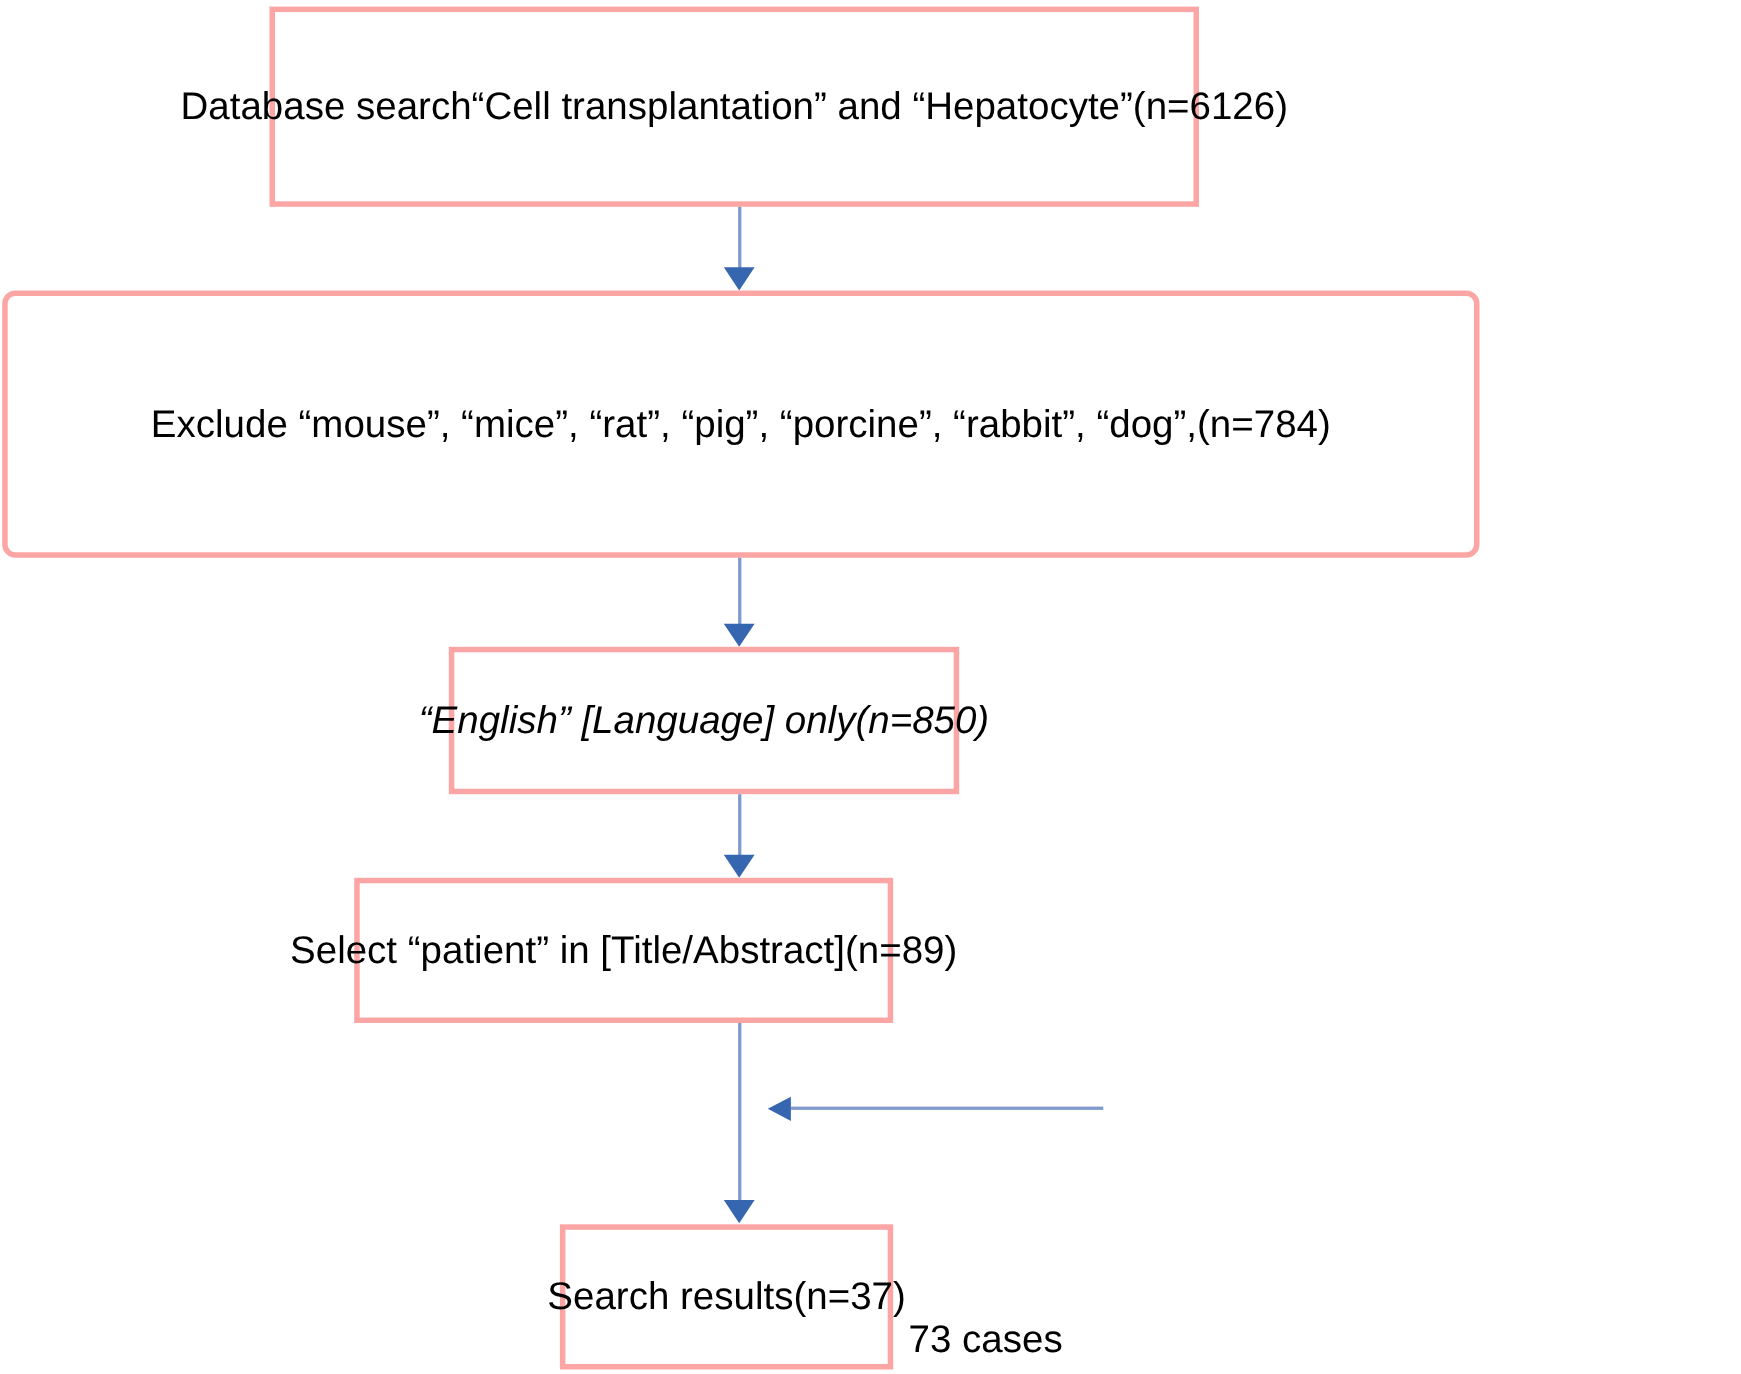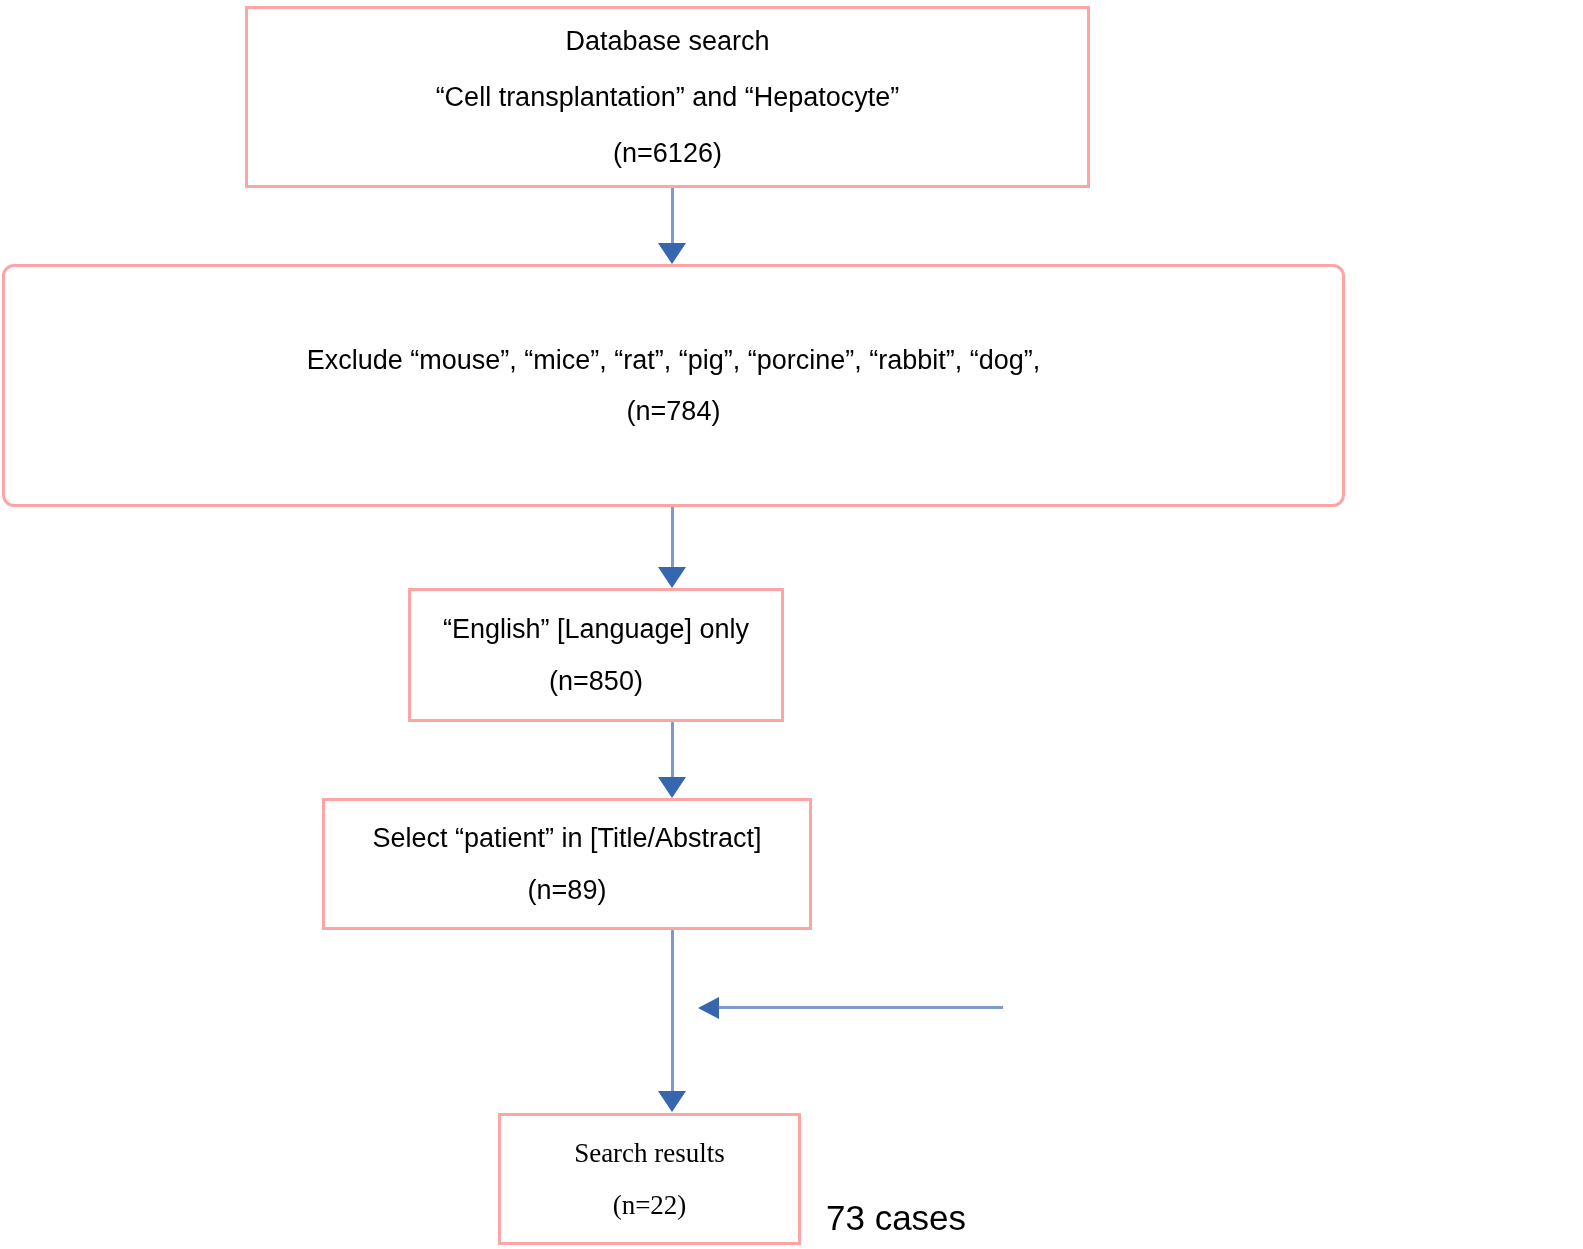--- a/index.html
+++ b/index.html
@@ -13,36 +13,36 @@
     height: 1249px;
     background: #ffffff;
     font-family: "Liberation Sans", sans-serif;
     color: #000000;
     overflow: hidden;
   }
   .box {
     position: absolute;
     box-sizing: border-box;
     background: #ffffff;
-    border: 3px solid #fca5a5;
+    border: 5px solid #fca5a5;
     display: flex;
-    flex-direction: column;
+    flex-direction: row;
     justify-content: center;
     align-items: center;
     text-align: center;
-    font-size: 27px;
+    font-size: 35px;
     line-height: 52px;
   }
   .box .line { white-space: nowrap; }
   #box-database  { left: 245px;  top: 6px;    width: 845px;  height: 182px; line-height: 56px; }
   #box-exclude   { left: 2px;    top: 264px;  width: 1343px; height: 243px; line-height: 51px; border-radius: 12px; }
-  #box-english   { left: 408px;  top: 588px;  width: 376px;  height: 134px; }
+  #box-english   { left: 408px;  top: 588px;  width: 464px;  height: 134px; font-style: italic; }
   #box-select    { left: 322px;  top: 798px;  width: 490px;  height: 132px; }
   #box-verified  { left: 1003px; top: 969px;  width: 574px;  height: 78px;  }
-  #box-results   { left: 498px;  top: 1113px; width: 303px;  height: 132px; font-family: Liberation Serif, serif; }
+  #box-results   { left: 509px;  top: 1113px; width: 303px;  height: 132px; }
 
   .vline {
     position: absolute;
     width: 3px;
     background: #7f9bce;
   }
   .hline {
     position: absolute;
     height: 3px;
     background: #7f9bce;
@@ -120,18 +120,18 @@
 
   <div class="vline" id="vline-4"></div>
   <div class="arrowhead-down" id="head-4"></div>
 
 
   <div class="hline" id="hline-review"></div>
   <div class="arrowhead-left" id="head-review"></div>
 
   <div class="box" id="box-results">
     <div class="line">Search results</div>
-    <div class="line">(n=22)</div>
+    <div class="line">(n=37)</div>
   </div>
 
   <div id="side-cases">73 cases</div>
 
 </div>
 
 </body></html>

